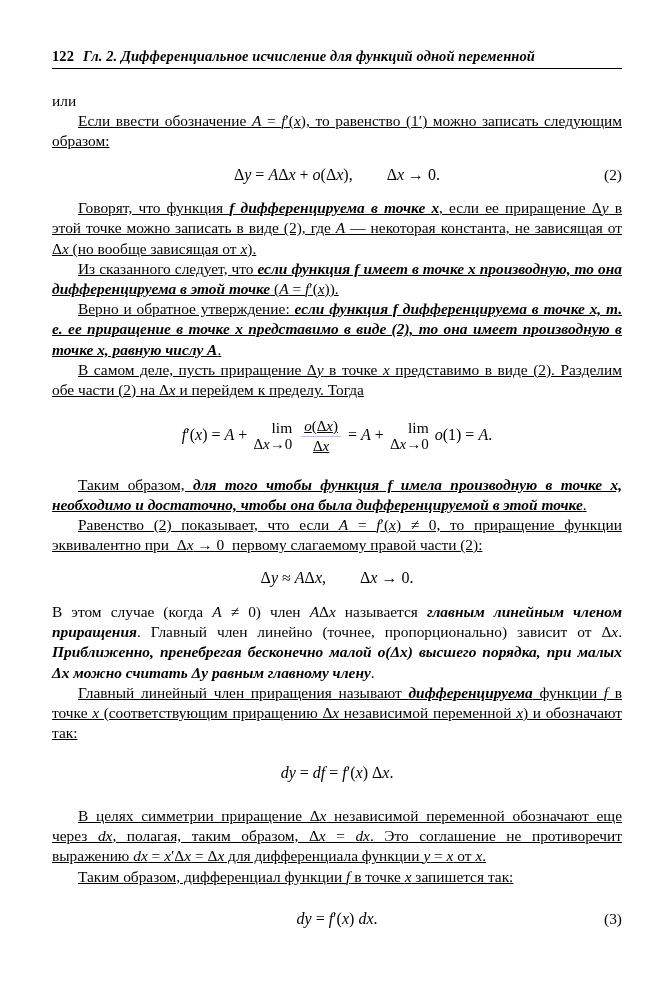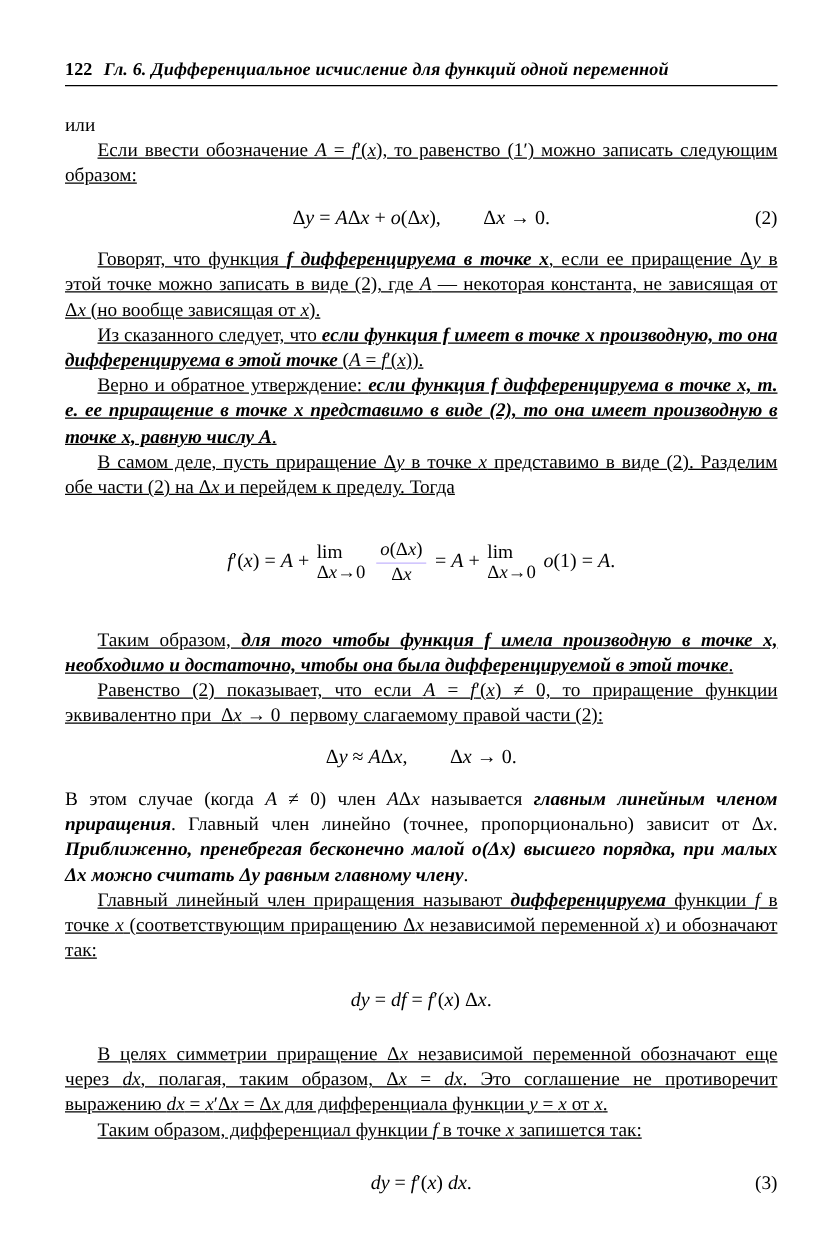--- a/index.html
+++ b/index.html
@@ -65,44 +65,45 @@
     font-size: 15.4px;
   }
   i.m { font-style: italic; }
   .bi { font-style: italic; font-weight: bold; }
   .frac {
     display: inline-block;
     vertical-align: middle;
     text-align: center;
     font-size: 15px;
     line-height: 1.12;
-    margin: 14px 3px;
+    margin: 0 3px;
+    text-decoration: underline;
   }
   .frac .num { display: block; padding: 0 3px 1px 3px; }
   .frac .den { display: block; border-top: 1px solid #c4b5fd; padding: 1px 3px 0 3px; }
   .lim {
     display: inline-block;
     vertical-align: middle;
-    text-align: left;
+    text-align: right;
     font-size: 15.5px;
     line-height: 1.05;
     margin: 0 2px;
   }
   .lim .lw { display: block; }
   .lim .sub { display: block; font-size: 15px; }
   .spbig { display: inline-block; width: 34px; }
 </style>
 </head>
 <body>
 
 <div class="page">
   <div class="content">
 
     <div class="header">
-      <span class="pagenum">122</span><span>Гл. 6. Дифференциальное исчисление для функций одной переменной</span>
+      <span class="pagenum">122</span><span>Гл. 2. Дифференциальное исчисление для функций одной переменной</span>
     </div>
 
     <p class="noindent">или</p>
 
 
     <p class="indent">Если ввести обозначение <i class="m">A</i> = <i class="m">f</i>′(<i class="m">x</i>), то равенство (1′) можно записать следующим образом:</p>
 
     <div class="eqline">
       <span>Δ<i class="m">y</i> = <i class="m">A</i>Δ<i class="m">x</i> + <i class="m">o</i>(Δ<i class="m">x</i>),</span><span class="spbig"></span><span>Δ<i class="m">x</i> → 0.</span>
       <span class="tag">(2)</span>

